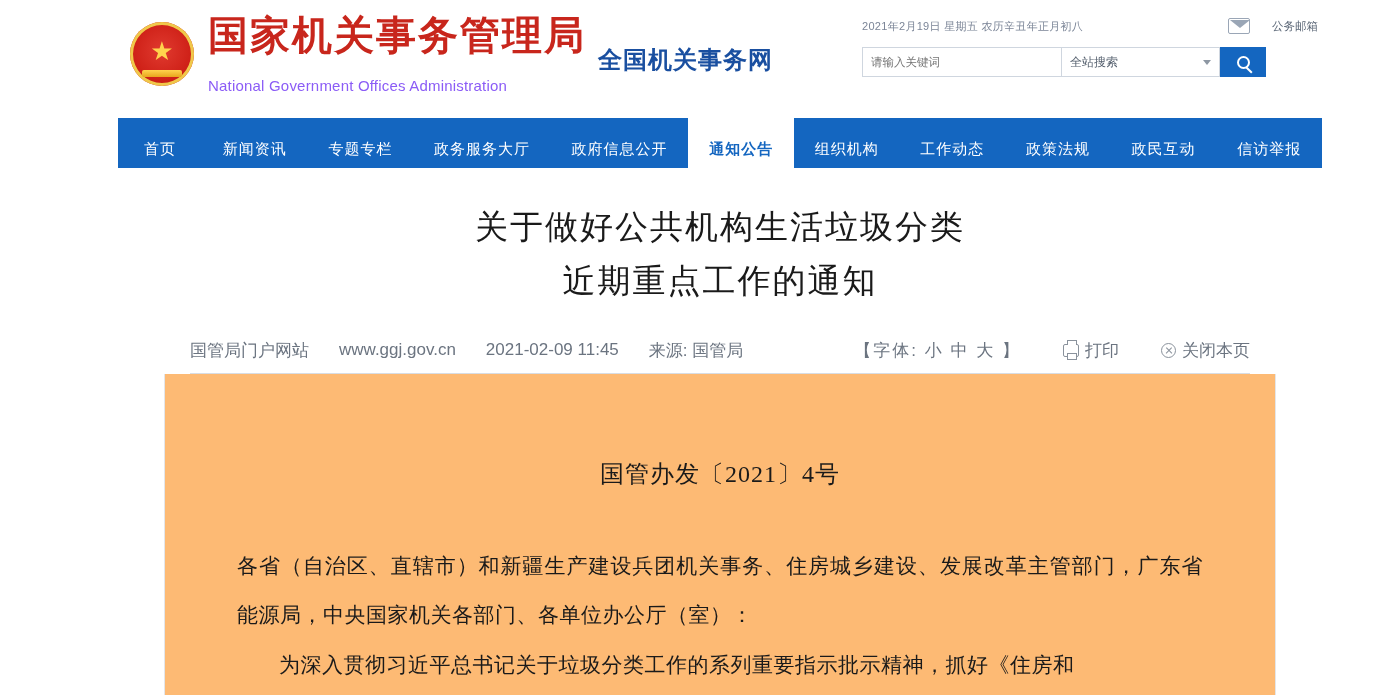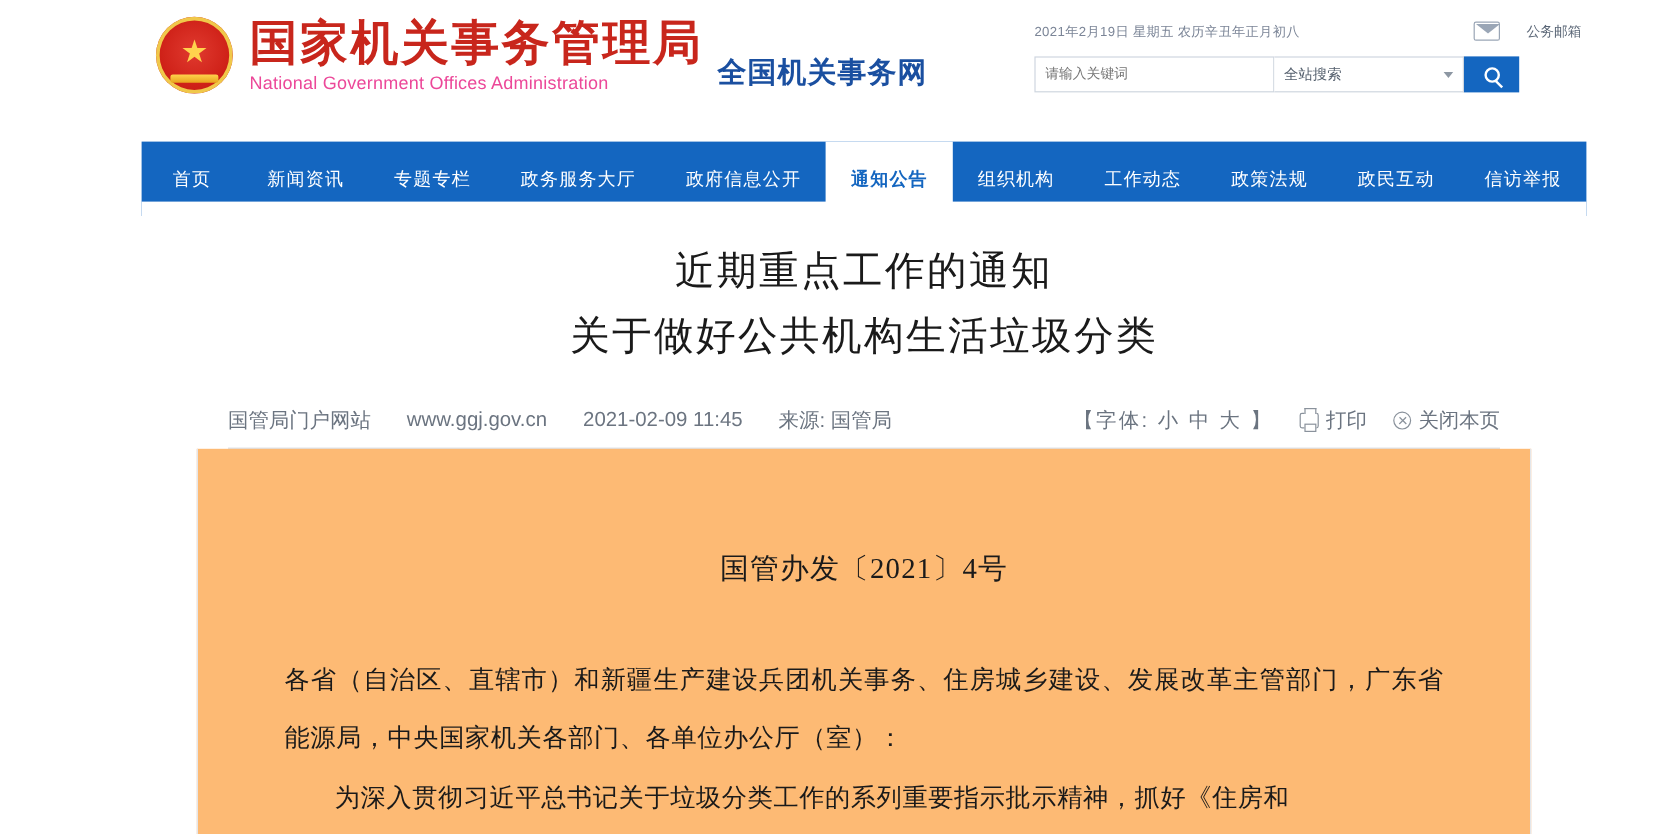--- a/index.html
+++ b/index.html
@@ -52,22 +52,22 @@
     height: 7px; border-radius: 2px;
     background: linear-gradient(#ffd34d, #e8a51d);
   }
   .brand-text { display: flex; flex-direction: column; }
   .brand-cn {
     font-family: "Liberation Serif", serif;
     font-size: 40px; font-weight: bold; color: #c8261c;
     letter-spacing: 2px; line-height: 1.1;
   }
   .brand-en {
-    font-size: 15px; color: #ec4899; letter-spacing: .2px;
-    margin-top: 3px;
+    font-size: 15px; color: #8b5cf6; letter-spacing: .2px;
+    margin-top: 19px;
   }
   .site-slogan {
     position: absolute; left: 480px; top: 44px;
     font-family: "Liberation Serif", serif;
     font-size: 24px; font-weight: bold; color: #1a4fa0;
     letter-spacing: 1px;
   }
   .header-right {
     position: absolute; right: 0; top: 18px; width: 460px;
   }
@@ -164,21 +164,21 @@
     line-height: 1.65; font-weight: normal;
   }
   .meta {
     margin-top: 30px;
     display: flex; align-items: center;
     font-size: 17px; color: #6b7480;
     padding: 0 72px 0 72px;
   }
   .meta-left { display: flex; align-items: center; gap: 30px; }
   .meta-right {
-    margin-left: auto; display: flex; align-items: center; gap: 22px;
+    margin-left: auto; display: flex; align-items: center; gap: 42px;
   }
   .fontsize-group { letter-spacing: 2px; }
   .fontsize-group .fs { cursor: pointer; }
   .meta-ico {
     display: inline-flex; align-items: center; gap: 6px; cursor: pointer;
   }
   .printer {
     width: 16px; height: 13px; position: relative;
     border: 1.3px solid #8a929c; border-radius: 2px; background: #fff;
   }
@@ -283,22 +283,22 @@
     <div class="nav-item">组织机构</div>
     <div class="nav-item">工作动态</div>
     <div class="nav-item">政策法规</div>
     <div class="nav-item">政民互动</div>
     <div class="nav-item">信访举报</div>
   </div>
 
   <div class="article">
 
     <div class="title-block">
+      <div class="title-line">关于做好公共机构生活垃圾分类</div>
       <div class="title-line">近期重点工作的通知</div>
-      <div class="title-line">关于做好公共机构生活垃圾分类</div>
     </div>
 
     <div class="meta">
       <div class="meta-left">
         <span>国管局门户网站</span>
         <span>www.ggj.gov.cn</span>
         <span>2021-02-09 11:45</span>
         <span>来源: 国管局</span>
       </div>
       <div class="meta-right">

